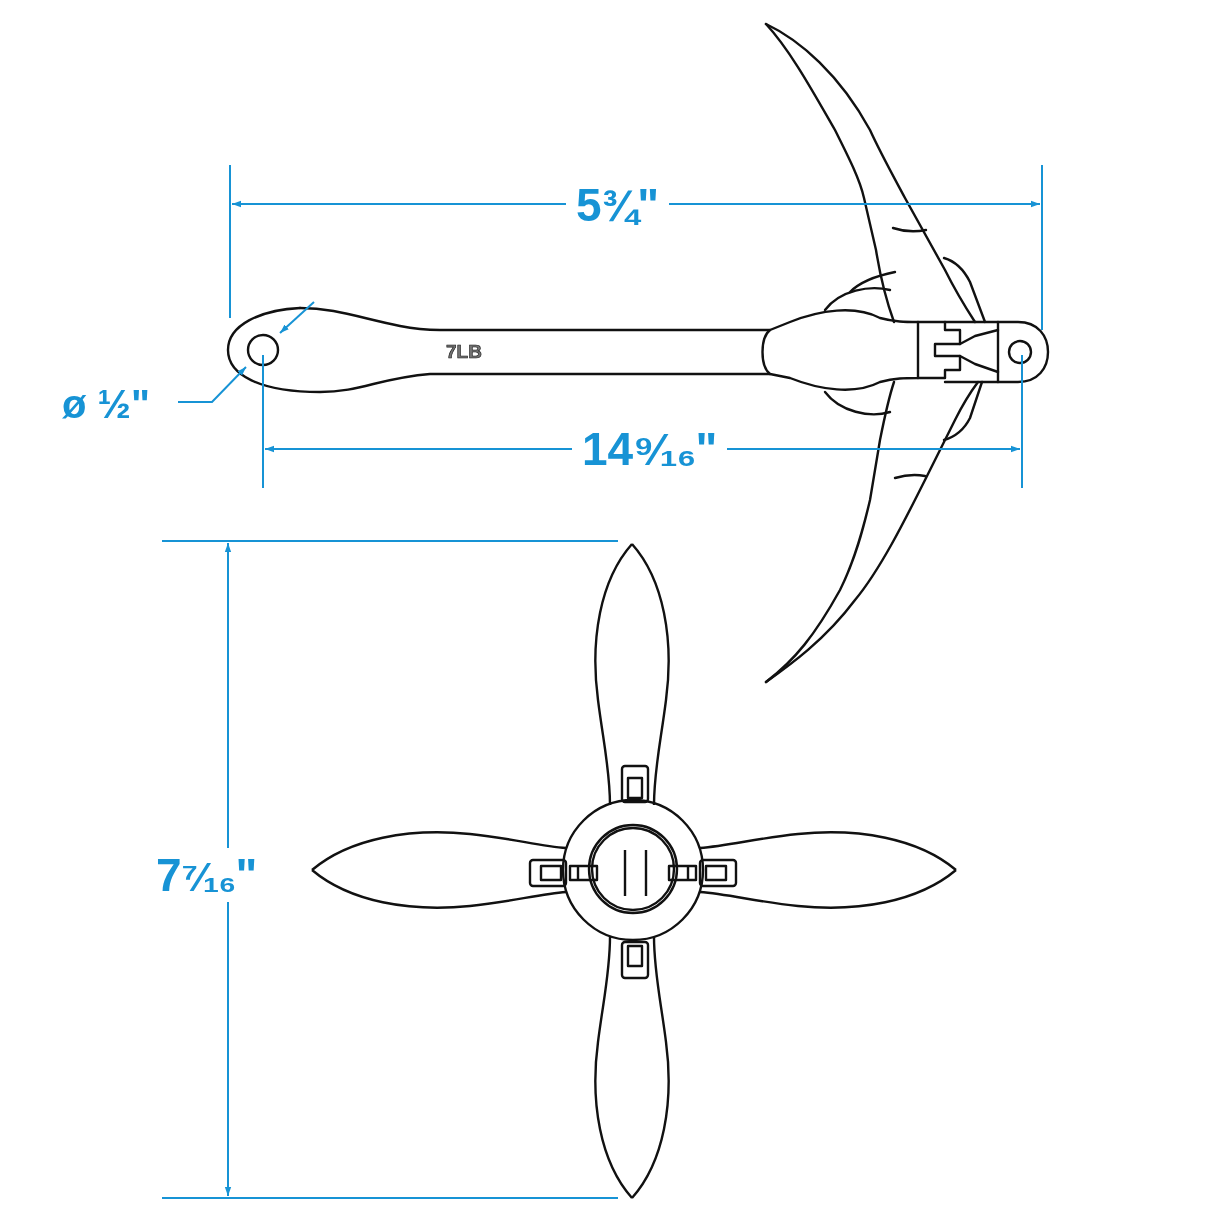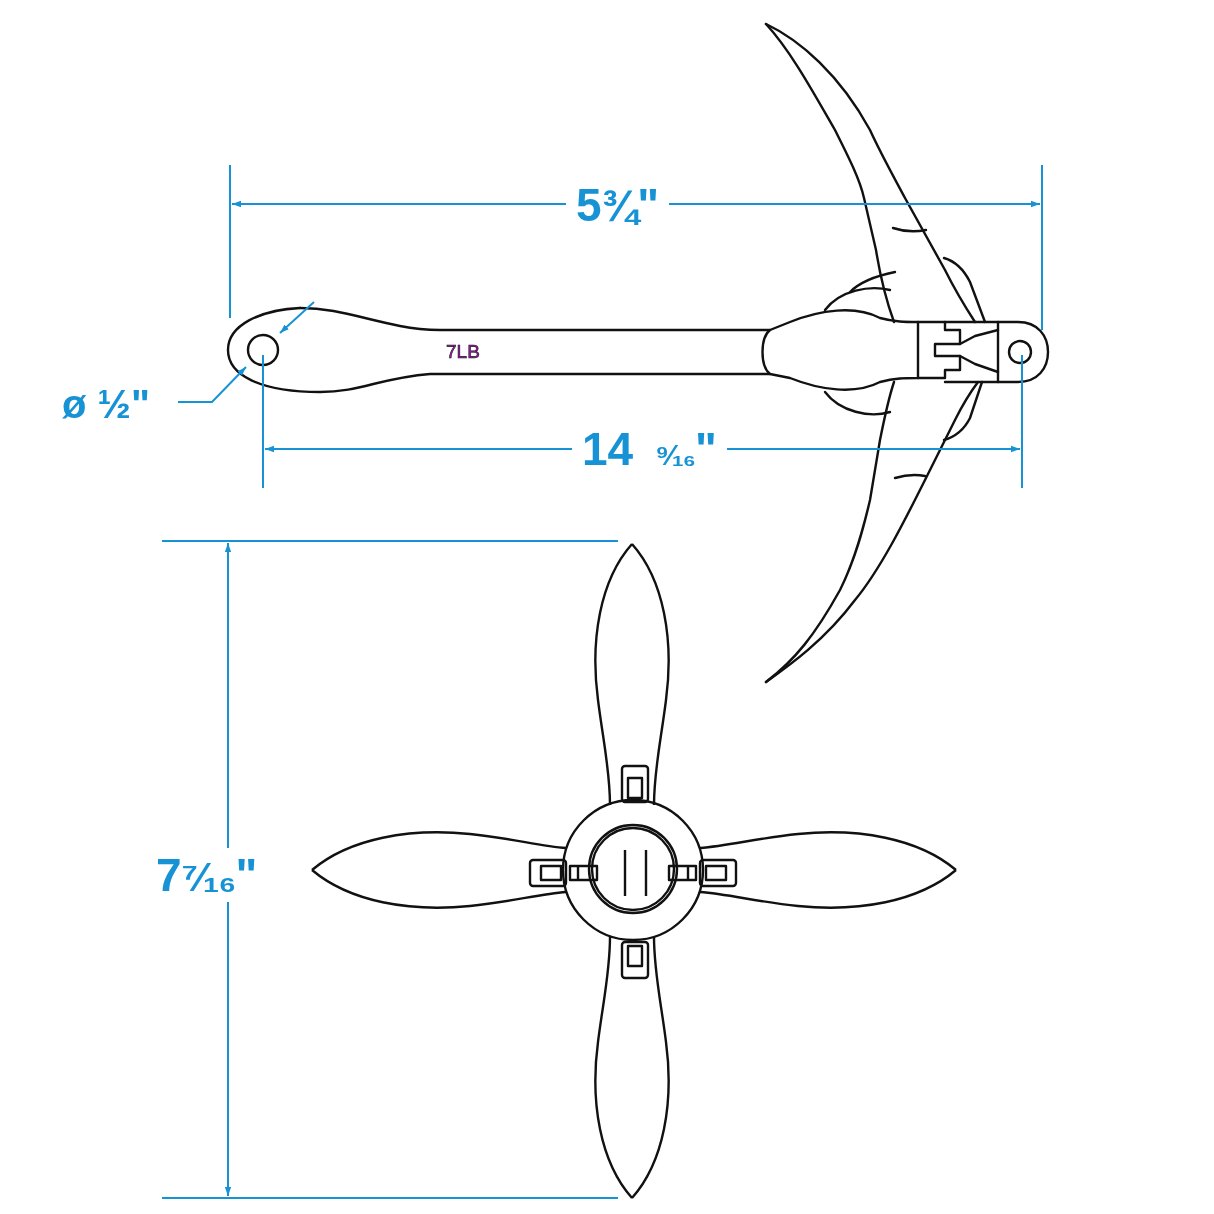--- a/index.html
+++ b/index.html
@@ -13,23 +13,23 @@
       background: #ffffff;
       white-space: nowrap;
       line-height: 1;
     }
     .lbl-big { font-size: 46px; padding: 0 10px; }
     .lbl-dia { font-size: 40px; }
     .frac { font-size: 30px; letter-spacing: -1px; }
     .stamp {
       position: absolute;
       font-family: "Liberation Sans", "DejaVu Sans", sans-serif;
-      font-weight: normal;
+      font-weight: bold;
       font-size: 19px;
-      color: #a21caf;
+      color: #737373;
       -webkit-text-stroke: 0.6px #111;
     }
   </style>
 </head>
 <body>
 
 <svg id="drawing" viewBox="0 0 1214 1214" xmlns="http://www.w3.org/2000/svg">
   <defs>
     <marker id="arr" viewBox="0 0 10 10" refX="10" refY="5" markerWidth="9" markerHeight="9" orient="auto-start-reverse" markerUnits="userSpaceOnUse">
       <path d="M0,1.5 L10,5 L0,8.5 Z" fill="#1793d5"></path>
@@ -117,21 +117,21 @@
   </g>
 </svg>
 
 <div class="stamp" style="left:446px; top:341px;">7LB</div>
 
 <div class="label lbl-big" style="left:566px; top:182px;">
   <span>5</span><span class="frac" style="font-size:44px;">¾</span><span>"</span>
 </div>
 
 <div class="label lbl-big" style="left:572px; top:426px;">
-  <span>14</span><span class="frac" style="font-size:29px;margin-left:22px;">⁹⁄₁₆</span><span>"</span>
+  <span>14</span><span class="frac" style="font-size:44px;">⁹⁄₁₆</span><span>"</span>
 </div>
 
 <div class="label lbl-big" style="left:152px; top:848px; padding:4px 4px;">
   <span>7</span><span class="frac" style="font-size:40px;">⁷⁄₁₆</span><span>"</span>
 </div>
 
 <div class="label lbl-dia" style="left:62px; top:384px; background:transparent;">
   <span>ø</span>
   <span>½</span><span>"</span>
 </div>

